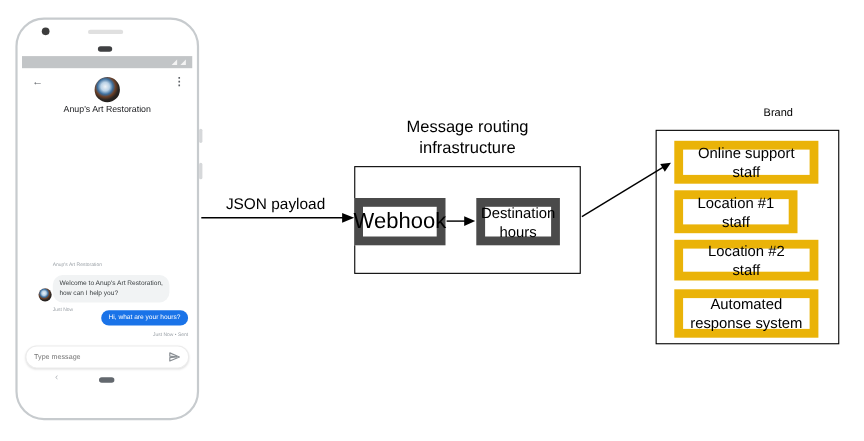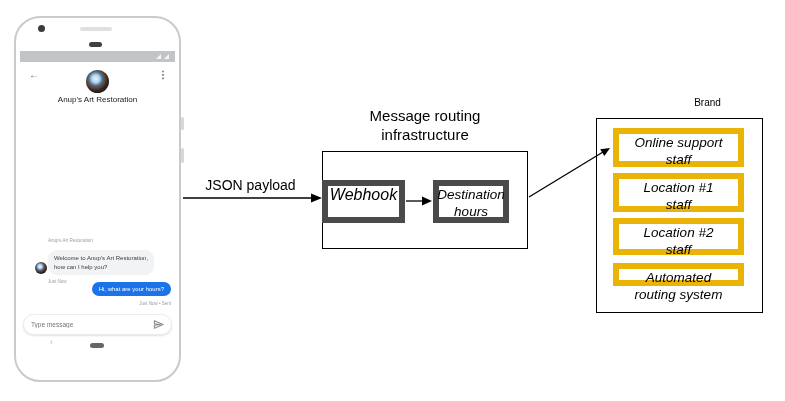--- a/index.html
+++ b/index.html
@@ -58,29 +58,29 @@
   
   .flow-label { position:absolute; font-size:14px; text-align:center; }
   .payload-label { left:183px; top:177px; width:135px; }
   .routing-title { left:322px; top:106px; width:206px; font-size:15px; line-height:19px; }
   .brand-title   { left:624px; top:97px;  width:167px; font-size:10px; }
 
   .obox { position:absolute; background:#fff; border:1px solid #000; }
   .routing-box { left:322px; top:151px; width:206px; height:98px; }
   .brand-box   { left:596px; top:118px; width:167px; height:195px; }
 
-  .ibox { position:absolute; background:#fff; border:6px solid #eab308;
-          display:flex; flex-direction:column; align-items:center; 
-          text-align:center; font-size:13.5px; line-height:17px;font-style:italic; }
-  .webhook-box     { left:322px; top:180px; width:83px; height:43px; font-size:16px; border-color:#4a4a4a; }
+  .ibox { position:absolute; background:#fff; border:8px solid #eab308;
+          display:flex; flex-direction:column; align-items:center; justify-content:center;
+          text-align:center; font-size:13.5px; line-height:17px; }
+  .webhook-box     { left:322px; top:180px; width:83px; height:43px; font-size:20px; border-color:#4a4a4a; }
   .destination-box { left:433px; top:180px; width:76px; height:43px; border-color:#4a4a4a; }
   .brand-item-1 { left:613px; top:128px; width:131px; height:39px; }
-  .brand-item-2 { left:613px; top:173px; width:131px; height:39px; }
+  .brand-item-2 { left:613px; top:173px; width:112px; height:39px; }
   .brand-item-3 { left:613px; top:218px; width:131px; height:37px; }
-  .brand-item-4 { left:613px; top:263px; width:131px; height:23px; }
+  .brand-item-4 { left:613px; top:263px; width:131px; height:44px; }
 
   .arrows { position:absolute; left:0; top:0; width:785px; height:401px; pointer-events:none; }
 </style>
 </head>
 <body>
 
 <div class="canvas">
 
   <div class="phone">
     <div class="camera-dot"></div>
@@ -153,21 +153,21 @@
   <div class="ibox brand-item-2">
     <div>Location #1</div>
     <div>staff</div>
   </div>
   <div class="ibox brand-item-3">
     <div>Location #2</div>
     <div>staff</div>
   </div>
   <div class="ibox brand-item-4">
     <div>Automated</div>
-    <div>routing system</div>
+    <div>response system</div>
   </div>
 
   <svg class="arrows" viewBox="0 0 785 401">
 
     <line x1="183" y1="198" x2="314" y2="198" stroke="#000" stroke-width="1.3"></line>
     <polygon points="322,198 311,193.6 311,202.4" fill="#000"></polygon>
 
     <line x1="406" y1="201" x2="425" y2="201" stroke="#000" stroke-width="1.3"></line>
     <polygon points="432,201 422,196.6 422,205.4" fill="#000"></polygon>
 

